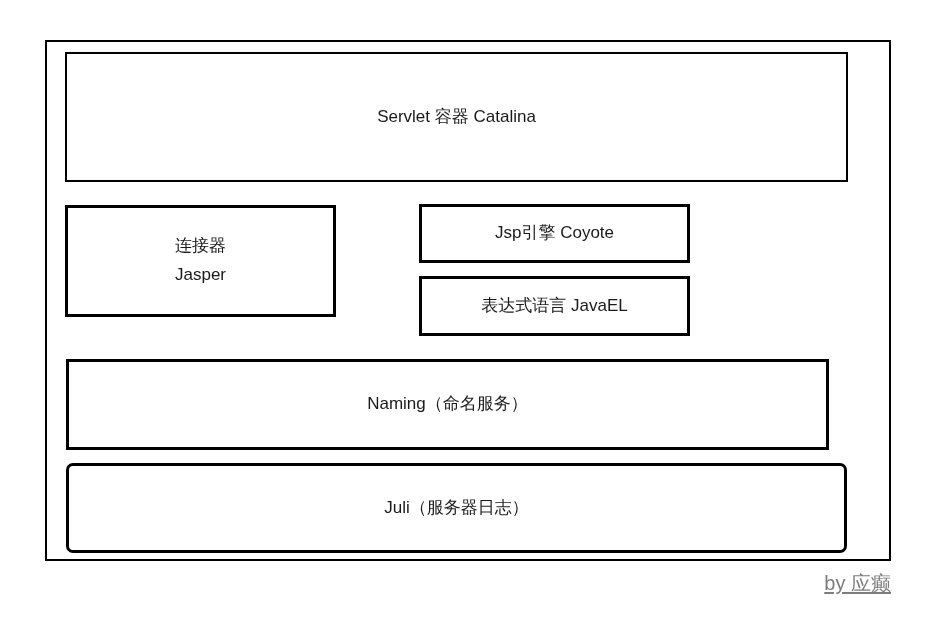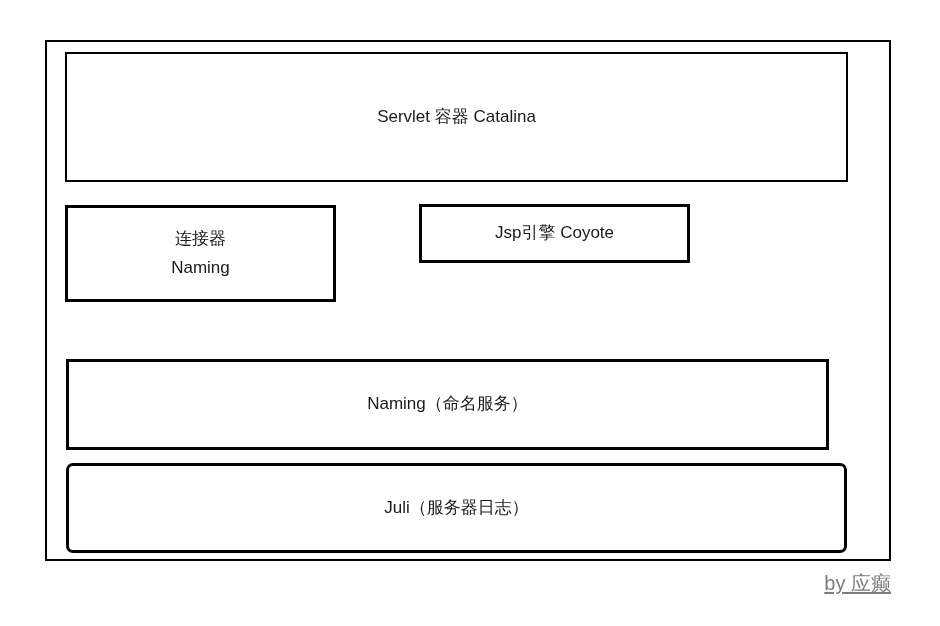--- a/index.html
+++ b/index.html
@@ -28,21 +28,21 @@
     display: flex;
     flex-direction: column;
     align-items: center;
     justify-content: center;
     font-size: 17px;
     color: #1a1a1a;
     text-align: center;
     line-height: 1.7;
   }
   .box-catalina { left: 65px; top: 52px;  width: 783px; height: 130px; border-width: 2px; }
-  .box-coyote   { left: 65px; top: 205px; width: 271px; height: 97px; }
+  .box-coyote   { left: 65px; top: 205px; width: 271px; height: 112px; }
   .box-jasper   { left: 419px; top: 204px; width: 271px; height: 59px; }
   .box-javael   { left: 419px; top: 276px; width: 271px; height: 60px; }
   .box-naming   { left: 66px; top: 359px; width: 763px; height: 91px; }
   .box-juli     { left: 66px; top: 463px; width: 781px; height: 90px; border-radius: 7px; }
 
   .watermark-author {
     position: absolute;
     top: 570px; right: 49px;
     font-size: 20px;
     color: #7d7d7d;
@@ -67,27 +67,30 @@
 <div class="canvas">
 
   <div class="outer-frame"></div>
 
   <div class="box box-catalina">
     <div>Servlet 容器 Catalina</div>
   </div>
 
   <div class="box box-coyote">
     <div>连接器</div>
-    <div>Naming</div>
+    <div>Jasper</div>
   </div>
 
   <div class="box box-jasper">
     <div>Jsp引擎 Coyote</div>
   </div>
 
+  <div class="box box-javael">
+    <div>表达式语言 JavaEL</div>
+  </div>
 
   <div class="box box-naming">
     <div>Naming（命名服务）</div>
   </div>
 
   <div class="box box-juli">
     <div>Juli（服务器日志）</div>
   </div>
 
   <div class="watermark-author">by 应癫</div>

